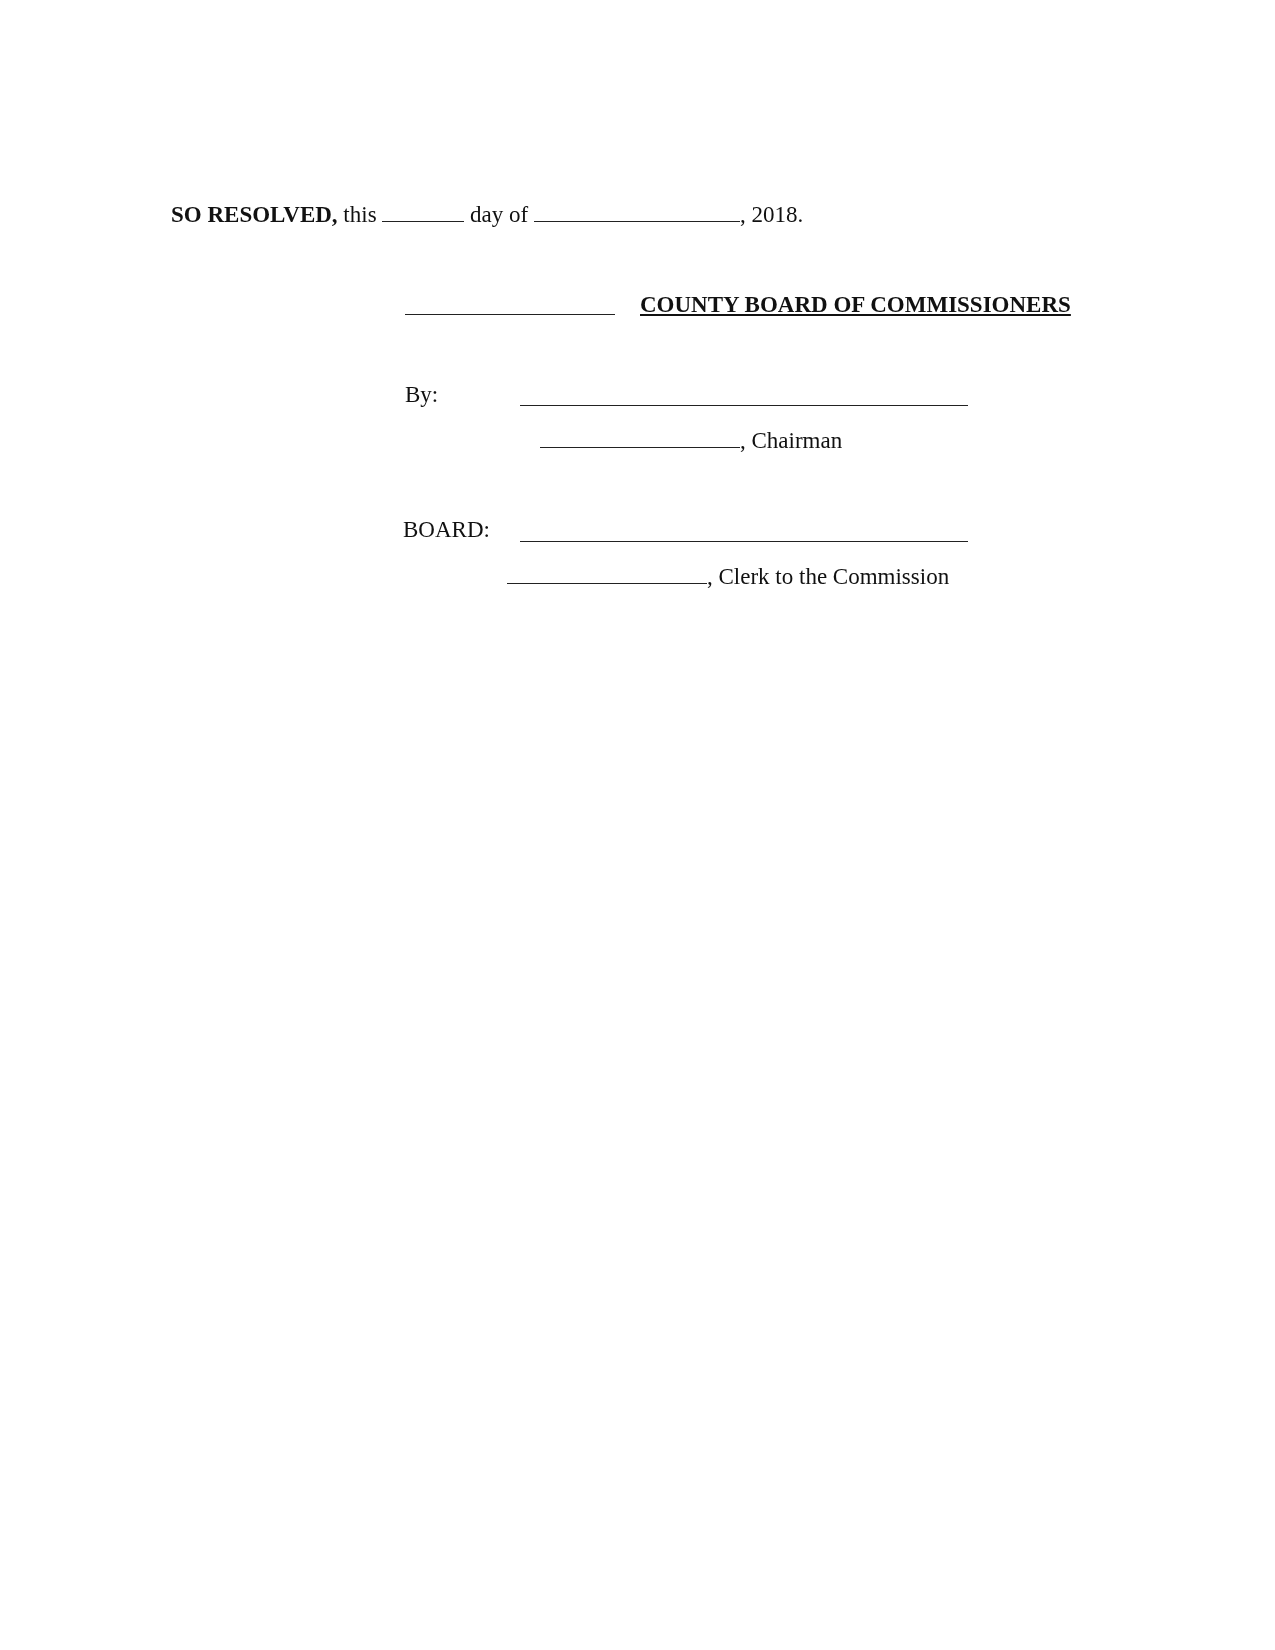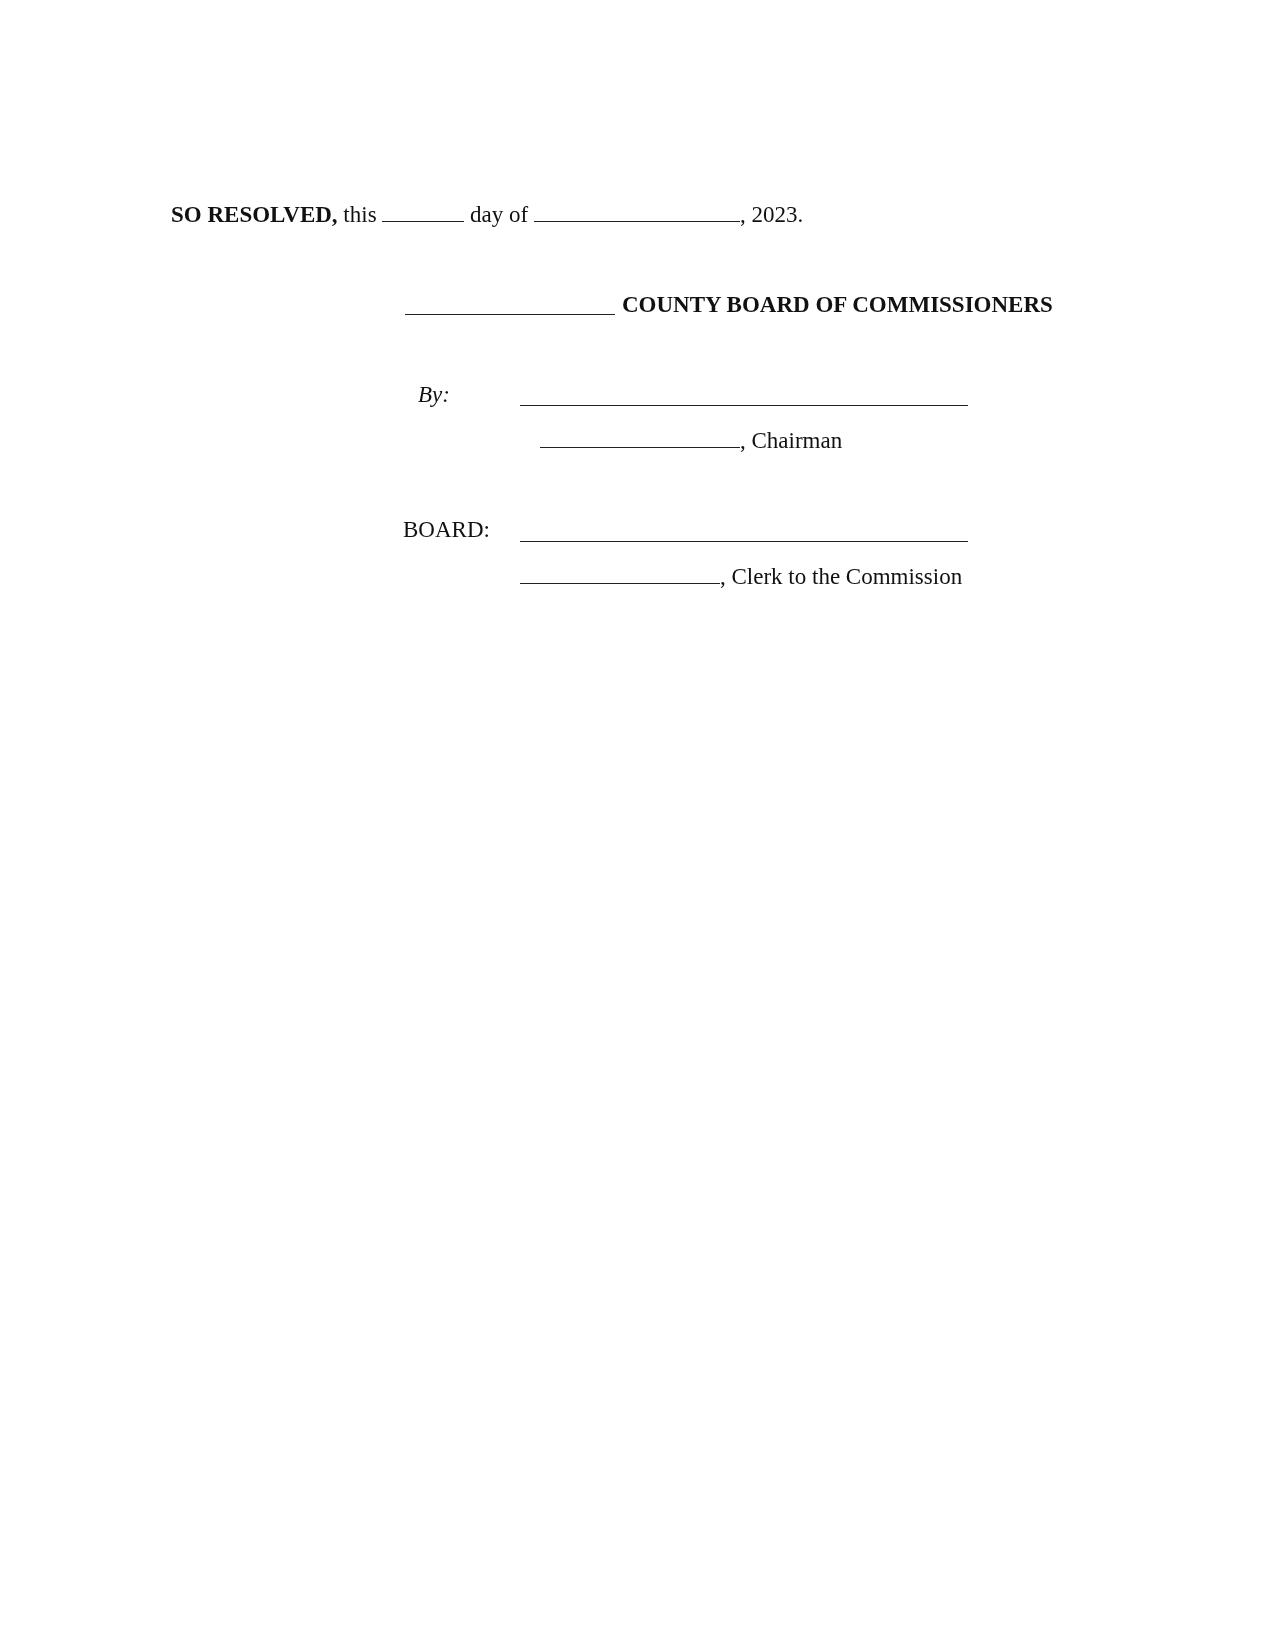--- a/index.html
+++ b/index.html
@@ -10,31 +10,31 @@
   .bold { font-weight: bold; }
   .blank { display: inline-block; border-bottom: 1.5px solid #222; height: 22px; vertical-align: baseline; }
   .line { position: absolute; border-top: 1.5px solid #222; height: 0; }
 </style>
 </head>
 <body>
 
 <div>
 
   <div class="abs txt" style="left:171px; top:199px;">
-    <span class="bold">SO RESOLVED,</span><span> this </span><span class="blank" style="width:82px;"></span><span> day of </span><span class="blank" style="width:206px;"></span><span>, 2023.</span>
+    <span class="bold">SO RESOLVED,</span><span> this </span><span class="blank" style="width:82px;"></span><span> day of </span><span class="blank" style="width:206px;"></span><span>, 2018.</span>
   </div>
 
   <div class="line" style="left:405px; top:314px; width:210px;"></div>
-  <div class="abs txt bold" style="left:622px; top:291px;">COUNTY BOARD OF COMMISSIONERS</div>
+  <div class="abs txt bold" style="left:640px; top:291px;text-decoration:underline;">COUNTY BOARD OF COMMISSIONERS</div>
 
-  <div class="abs txt" style="left:418px; top:381px;font-style:italic;">By:</div>
+  <div class="abs txt" style="left:405px; top:381px;">By:</div>
   <div class="line" style="left:520px; top:405px; width:448px;"></div>
   <div class="abs txt" style="left:540px; top:425px;">
     <span class="blank" style="width:200px;"></span><span>, Chairman</span>
   </div>
 
   <div class="abs txt" style="left:403px; top:516px;">BOARD:</div>
   <div class="line" style="left:520px; top:541px; width:448px;"></div>
-  <div class="abs txt" style="left:520px; top:561px;text-align:center;">
+  <div class="abs txt" style="left:507px; top:561px;text-align:center;">
     <span class="blank" style="width:200px;"></span><span>, Clerk to the Commission</span>
   </div>
 
 </div>
 
 </body></html>

